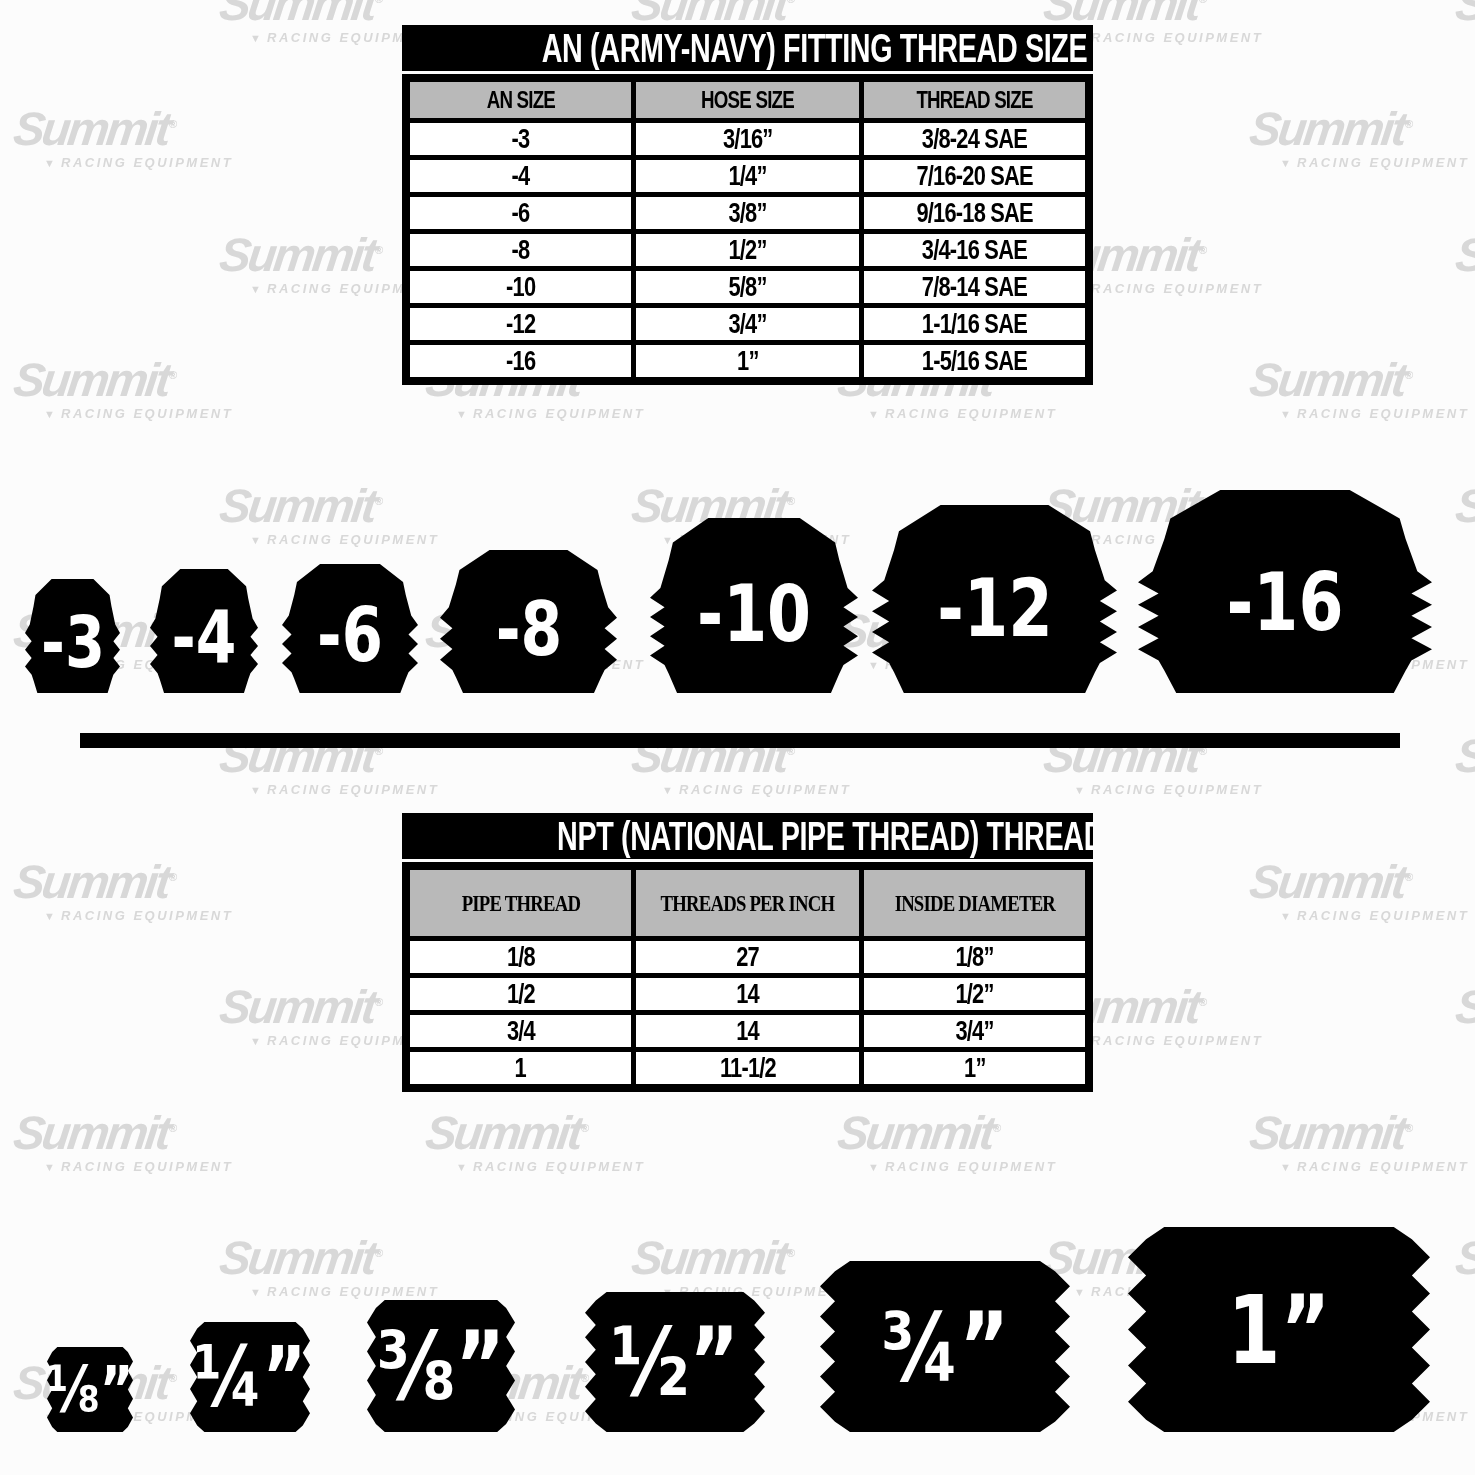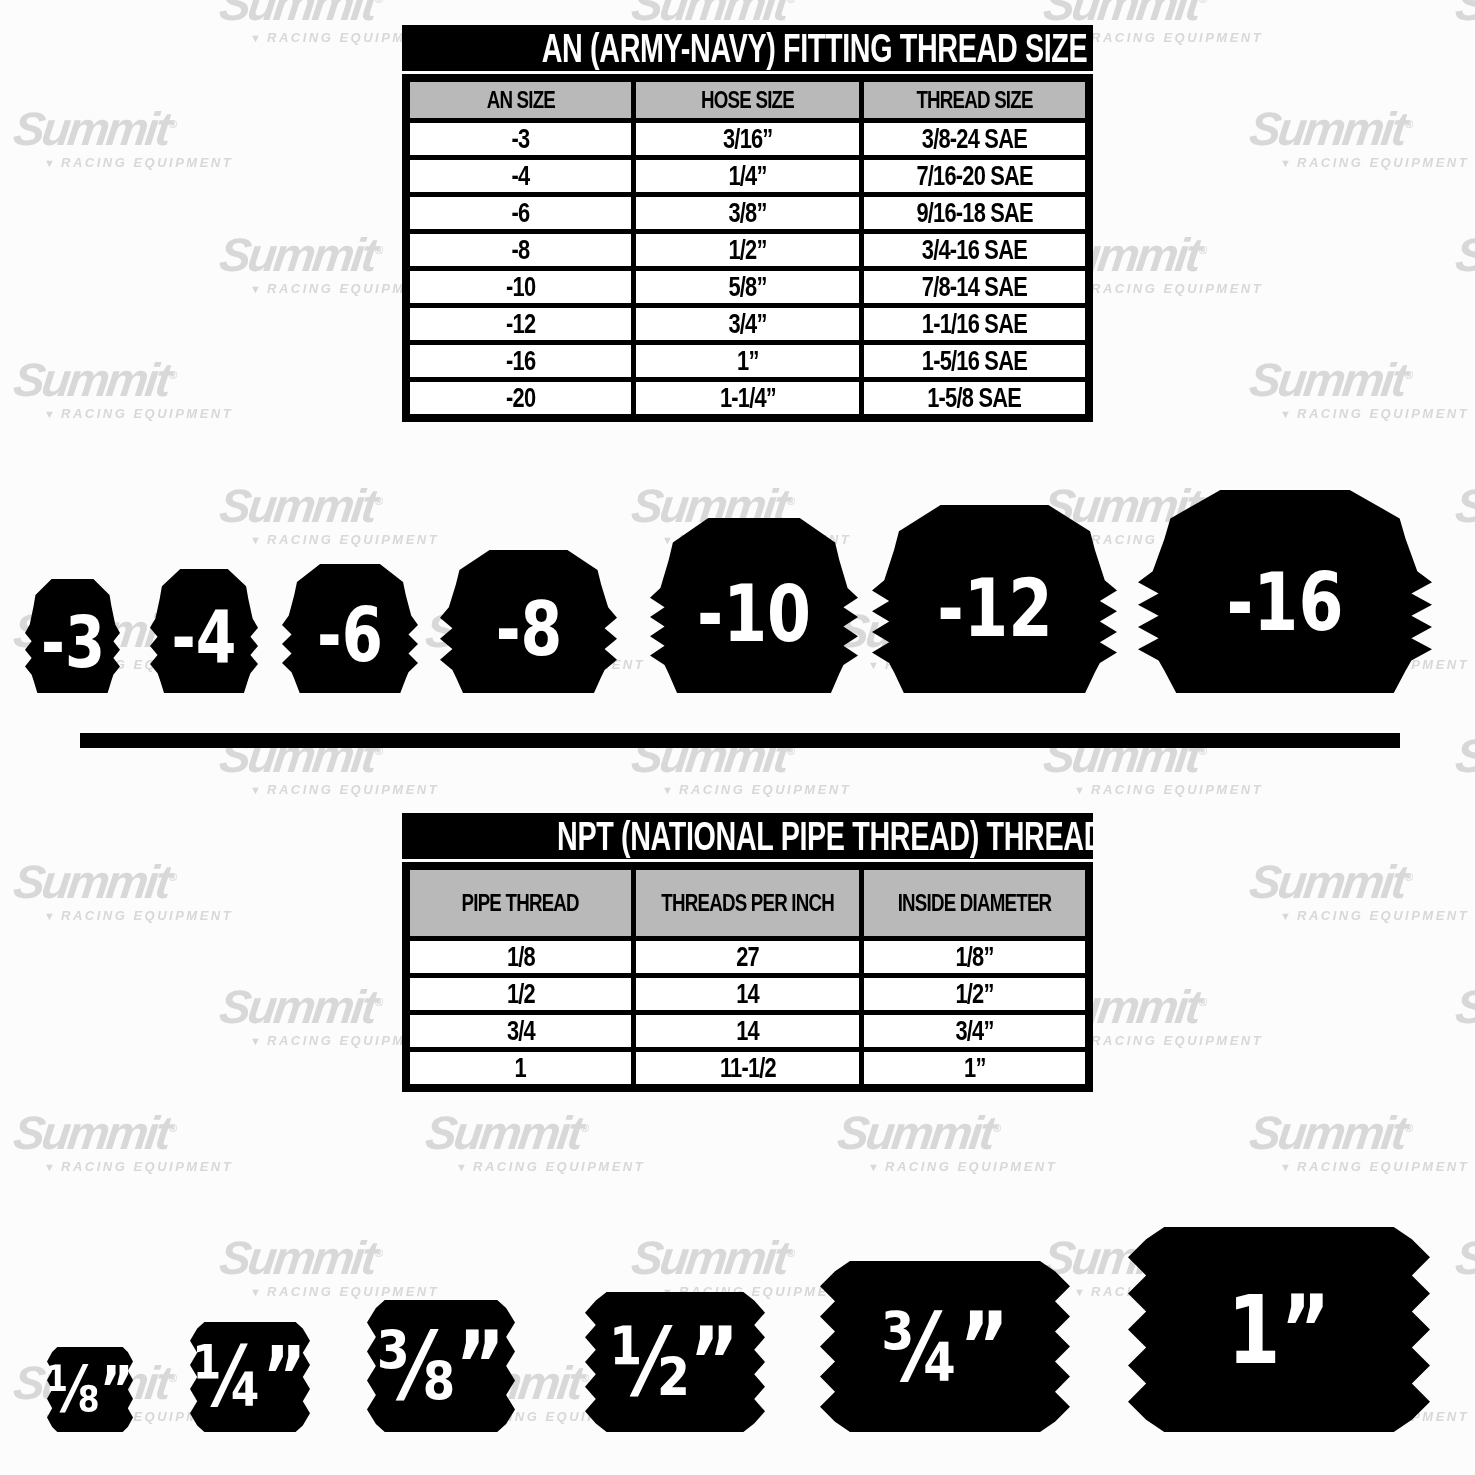--- a/index.html
+++ b/index.html
@@ -19,21 +19,21 @@
   .chart-an{top:25px;}
   .chart-npt{top:813px;}
   .chart-title{background:#000;color:#fff;height:46px;line-height:47px;text-align:center;
                margin-bottom:3px;white-space:nowrap;overflow:hidden;}
   .chart-title span{display:inline-block;transform:scaleX(.70);transform-origin:center;
                     font-weight:bold;font-size:41px;letter-spacing:-.5px;}
   table{width:100%;border-collapse:collapse;table-layout:fixed;border:8px solid #000;padding-left:39px;}
   th,td{border:5px solid #000;text-align:center;vertical-align:middle;background:#fff;
         padding:0;white-space:nowrap;overflow:hidden;}
   th{background:#b9b9b9;height:36px;font-size:24px;}
-  .chart-npt th{height:66px;}
+  .chart-npt th{height:66px;font-family:Liberation Serif, serif;}
   td{height:31px;font-size:28px;font-weight:bold;}
   th span,td span{display:inline-block;transform:scaleX(.78);transform-origin:center;
                   font-weight:bold;letter-spacing:-1px;}
   
   .fitting{position:absolute;z-index:2;}
   .fitting svg{display:block;position:absolute;inset:0;}
   .flabel{position:absolute;left:50%;color:#fff;font-weight:bold;white-space:nowrap;
           font-family:"DejaVu Sans",sans-serif;transform:translate(-50%,-50%) scaleX(.8);}
   
   .divider{position:absolute;left:80px;top:733px;width:1320px;height:15px;background:#000;z-index:2;}
@@ -273,25 +273,20 @@
           <tr>
             <td><span>-12</span></td>
             <td><span>3/4”</span></td>
             <td><span>1-1/16 SAE</span></td>
           </tr>
           <tr>
             <td><span>-16</span></td>
             <td><span>1”</span></td>
             <td><span>1-5/16 SAE</span></td>
           </tr>
-          <tr>
-            <td><span>-20</span></td>
-            <td><span>1-1/4”</span></td>
-            <td><span>1-5/8 SAE</span></td>
-          </tr>
         </tbody>
     </table>
   </section>
 
   <div id="an-fittings">
       <div class="fitting" style="left: 25px; top: 579px; width: 95px; height: 114px;">
         <svg viewBox="0 0 100 100" preserveAspectRatio="none" width="100%" height="100%">
           <polygon points="28.0,0.0 72.0,0.0 89.0,14.0 91.0,24.0 95.0,40.0 100.0,47.3 93.0,54.7 100.0,62.0 93.0,69.3 100.0,76.7 93.0,84.0 91.0,89.0 87.0,100.0 13.0,100.0 9.0,89.0 7.0,84.0 0.0,76.7 7.0,69.3 0.0,62.0 7.0,54.7 0.0,47.3 5.0,40.0 9.0,24.0 11.0,14.0" fill="#000000"></polygon>
         </svg>
         <span class="flabel" style="font-size: 72px; top: 55%;">-3</span>

